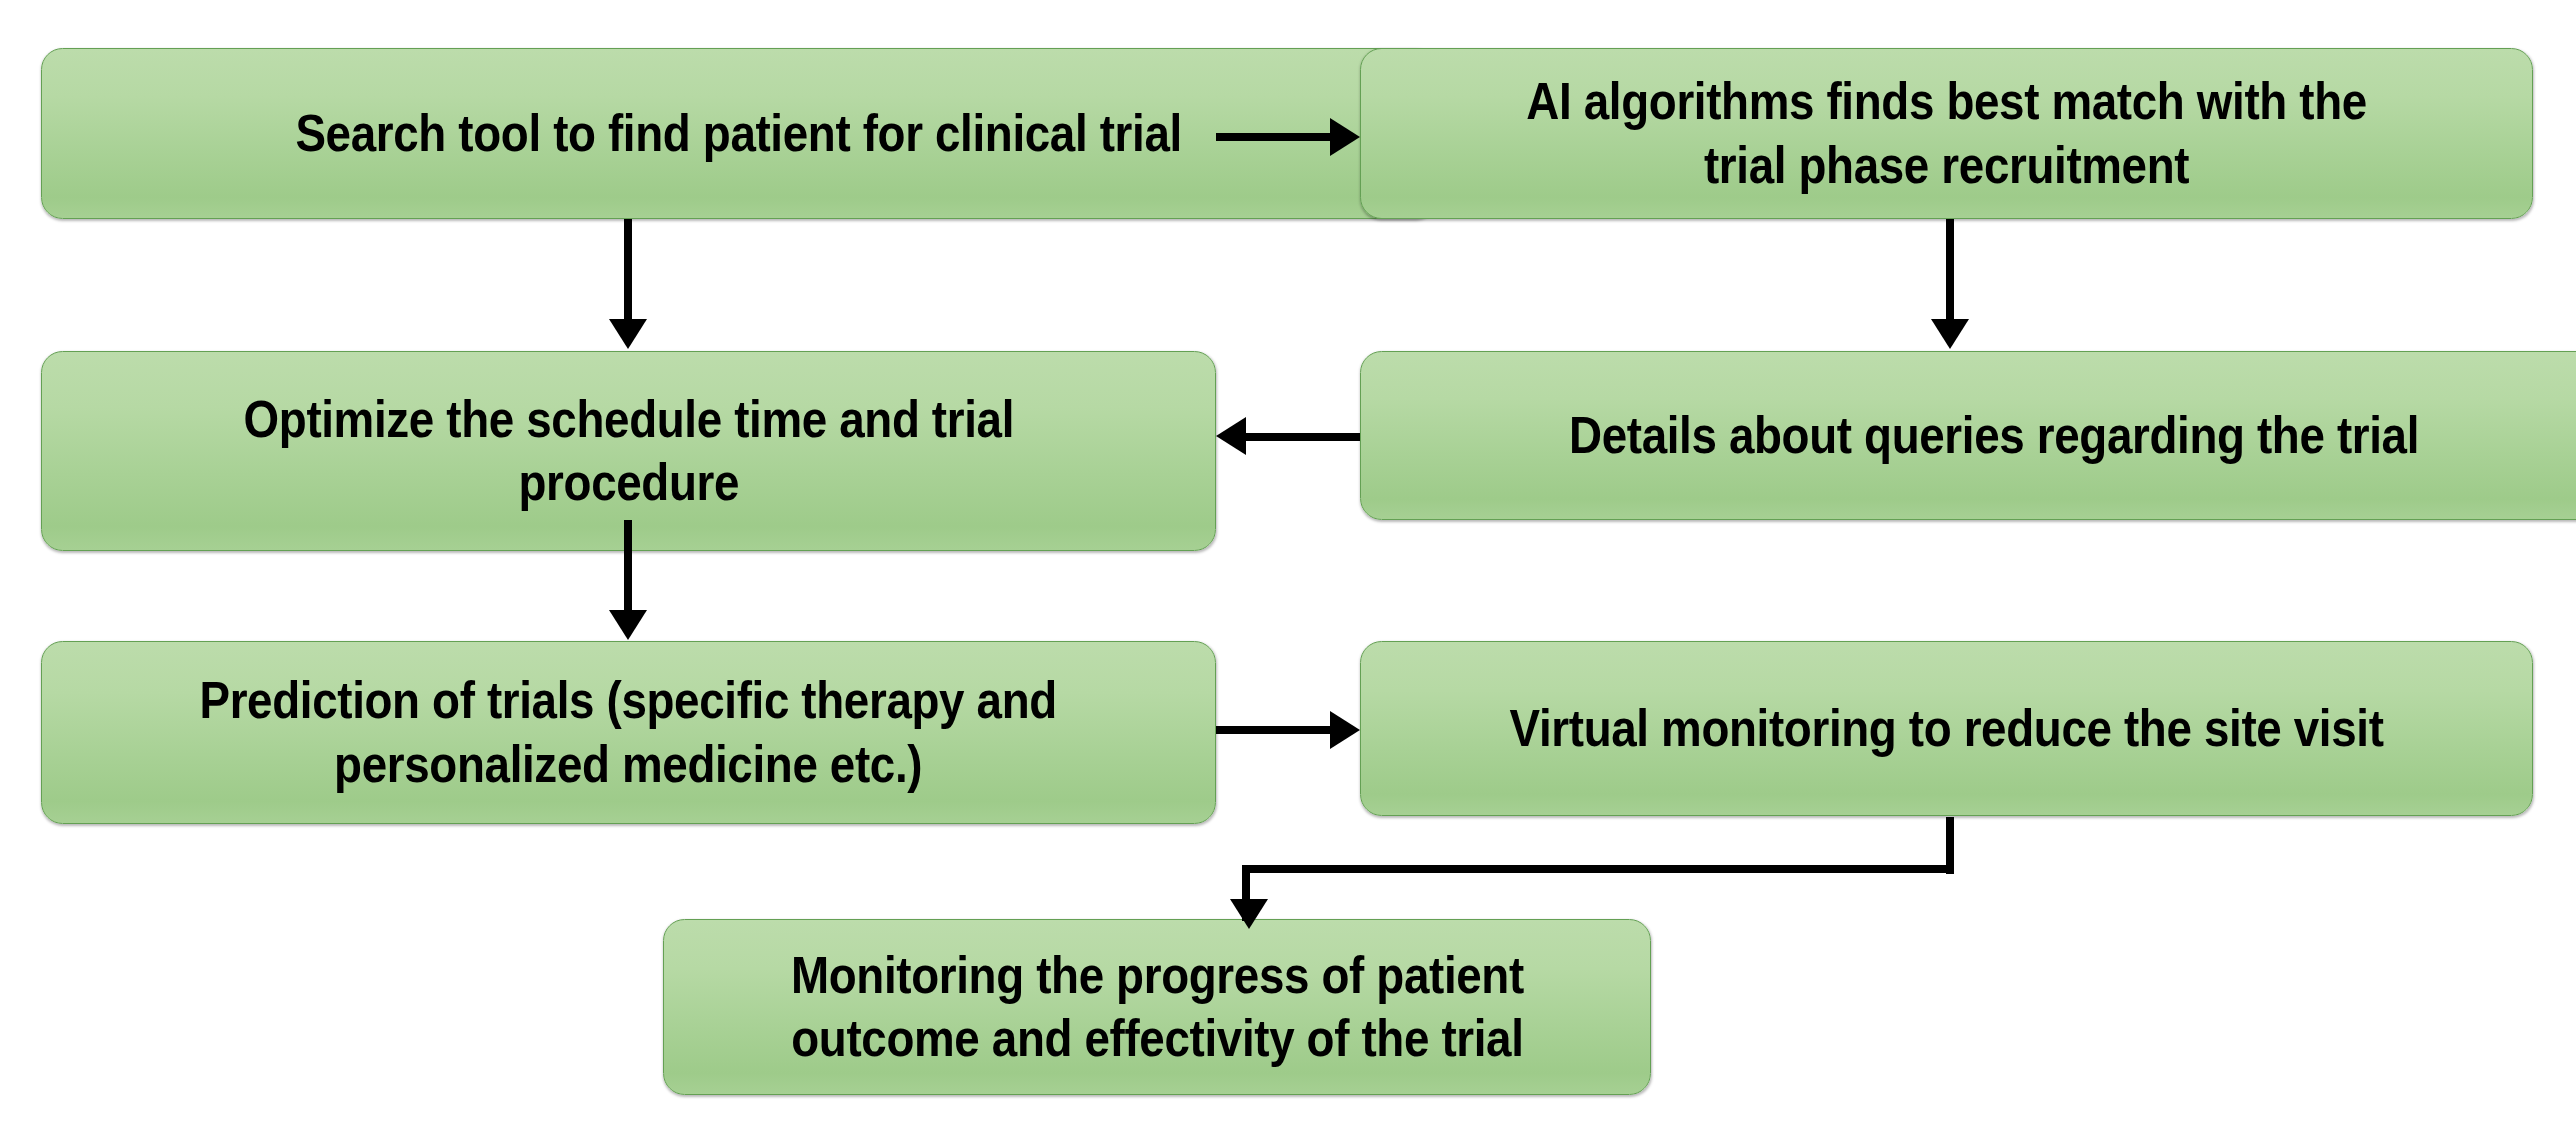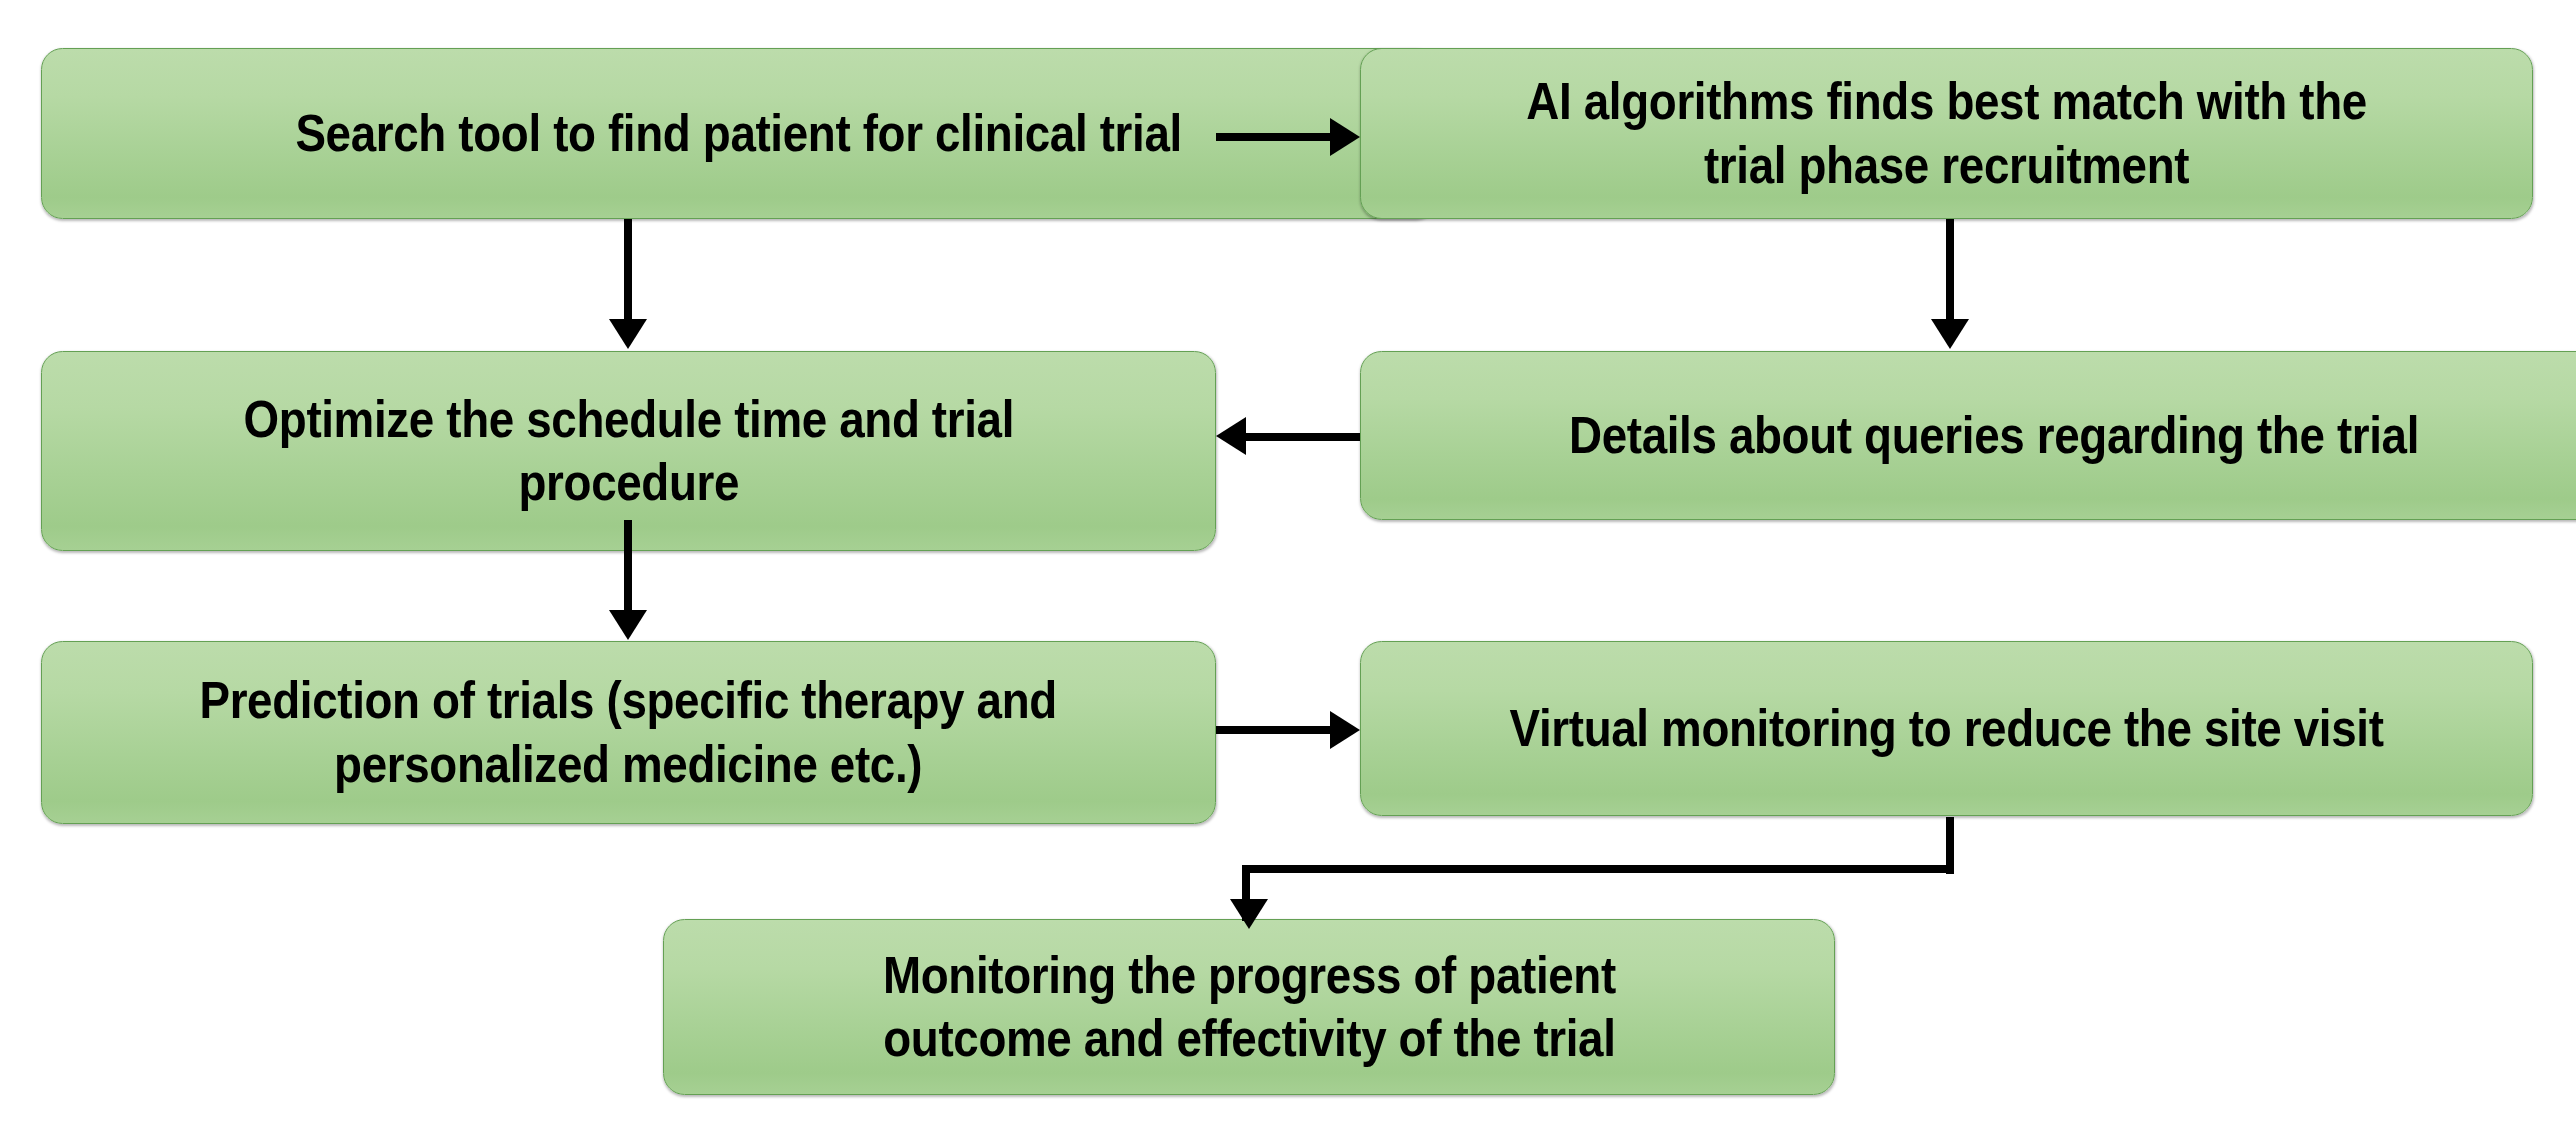--- a/index.html
+++ b/index.html
@@ -97,21 +97,21 @@
 
   <div class="node" style="left:41px; top:641px; width:1175px; height:183px;">
     <span class="node-label">Prediction of trials (specific therapy and
 personalized medicine etc.)</span>
   </div>
 
   <div class="node" style="left:1360px; top:641px; width:1173px; height:175px;text-align:center;">
     <span class="node-label">Virtual monitoring to reduce the site visit</span>
   </div>
 
-  <div class="node" style="left:663px; top:919px; width:1172px; height:176px;">
+  <div class="node" style="left:663px; top:919px; width:988px; height:176px;">
     <span class="node-label">Monitoring the progress of patient
 outcome and effectivity of the trial</span>
   </div>
 
   <div class="edge edge-h" style="left:1216px; top:133px; width:117px;"></div>
   <div class="arrowhead ah-right" style="left:1330px; top:118px;"></div>
 
   <div class="edge edge-v" style="left:624px; top:219px; height:103px;"></div>
   <div class="arrowhead ah-down" style="left:609px; top:319px;"></div>
 

